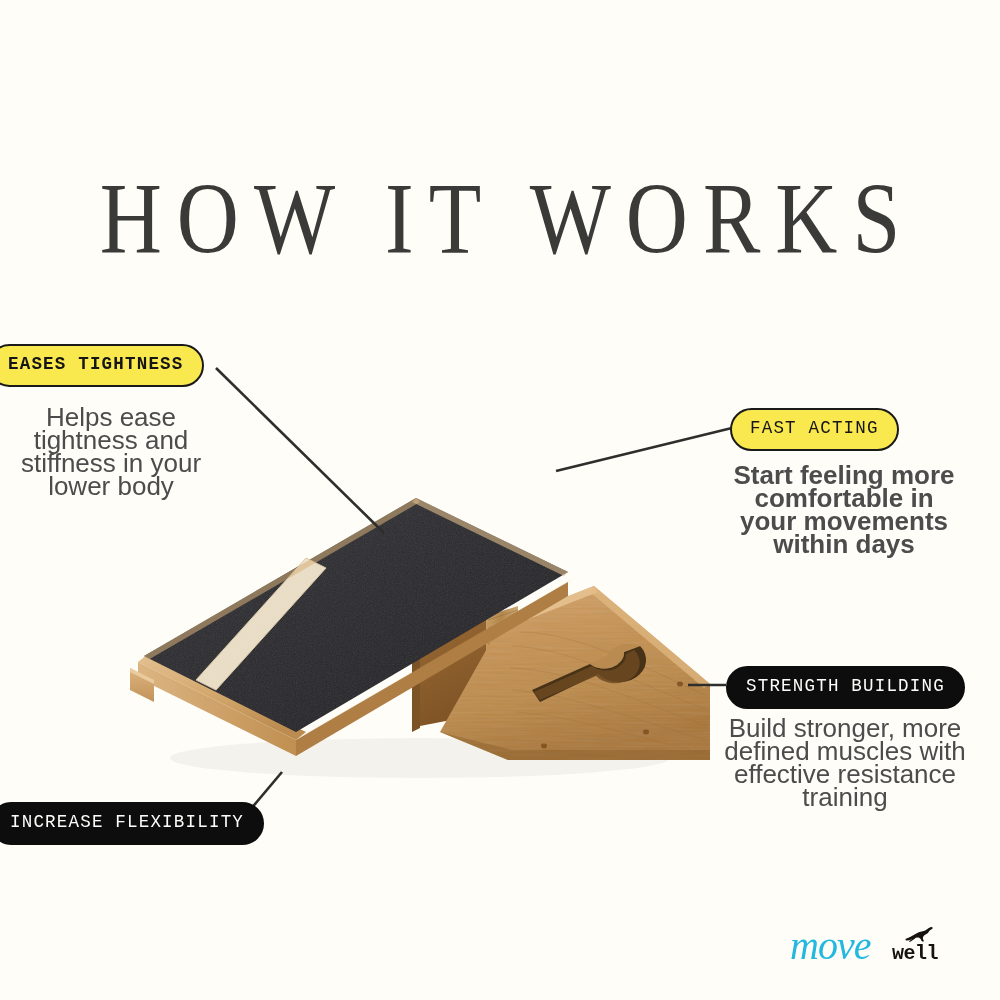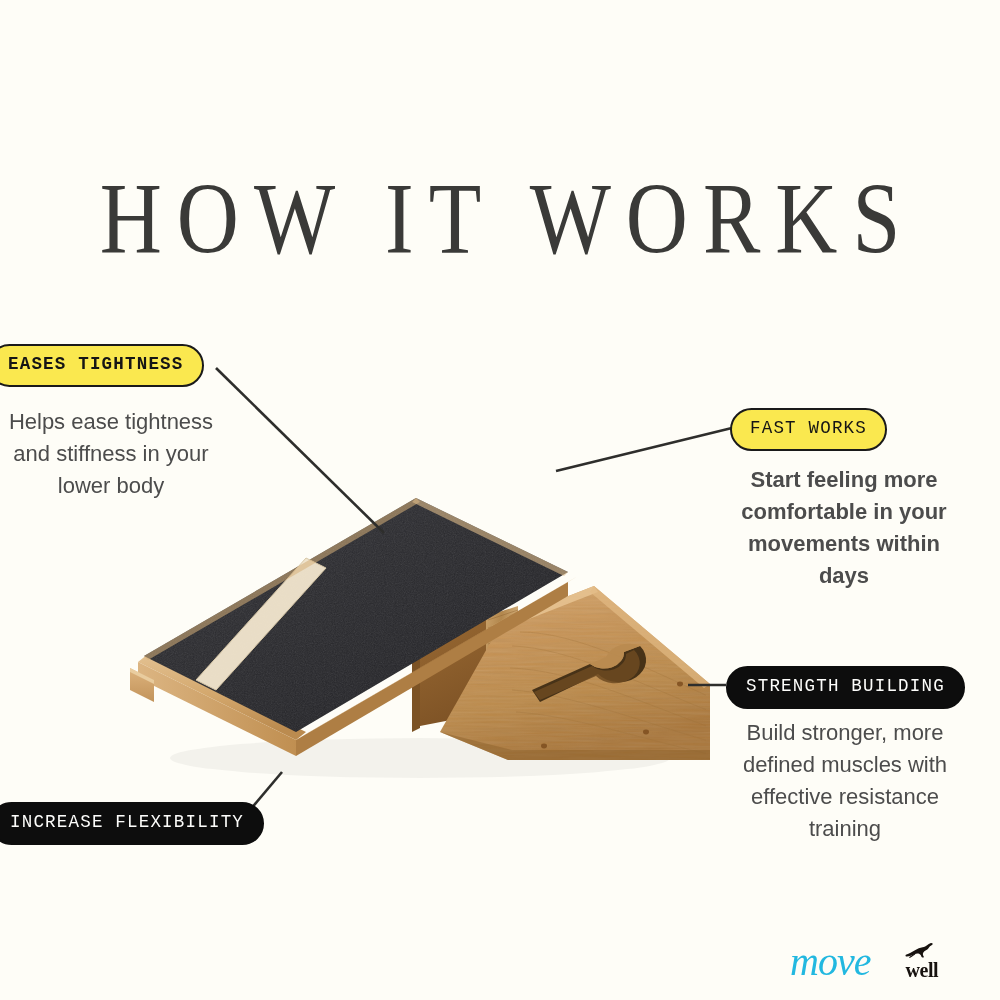--- a/index.html
+++ b/index.html
@@ -73,22 +73,22 @@
     white-space: nowrap;
     line-height: 1;
     padding: 10px 18px 11px 18px;
   }
   .badge.yellow  { background: #fae84f; color: #151515; }
   .badge.dark    { background: #0d0d0d; color: #fdfdfb; border-color: #0d0d0d; text-align: center; }
   .badge.bold    { font-weight: 700; }
 
   .desc {
     font-family: "Liberation Sans", sans-serif;
-    font-size: 22px;
-    line-height: 32px;
+    font-size: 26px;
+    line-height: 23px;
     color: #4c4c4c;
     text-align: center;
   }
   .desc.dark-text { color: #1d1d1d; }
 
   
   #callout-eases        { left: -12px;  top: 344px; width: 245px; }
   #callout-eases .desc  { margin-top: 19px; width: 222px; margin-left: 12px; }
 
   #callout-fast         { left: 730px;  top: 408px; width: 250px; }
@@ -97,39 +97,39 @@
   #callout-strength     { left: 726px;  top: 666px; width: 262px; }
   #callout-strength .desc { margin-top: 8px; width: 254px; margin-left: -8px; }
 
   #callout-flex         { left: -10px;  top: 802px; width: 260px; }
   #callout-flex .desc   { margin-top: 21px; width: 228px; margin-left: 14px; }
 
   
   #logo {
     position: absolute;
     right: 16px;
-    bottom: 14px;
+    bottom: 30px;
     height: 52px;
     width: 150px;
   }
   .logo-move {
     position: absolute;
     left: 0; bottom: 4px;
     font-family: "Liberation Serif", "DejaVu Serif", serif;
     font-style: italic;
     font-size: 40px;
     font-weight: 400;
     color: #22b8e0;
     letter-spacing: -1px;
     line-height: 1;
   }
   .logo-well {
     position: absolute;
     right: 2px; bottom: 6px;
-    font-family: Liberation Serif, serif;
+    font-family: Liberation Mono, monospace;
     font-weight: 700;
     font-size: 20px;
     color: #17120f;
     letter-spacing: -0.5px;
     line-height: 1;
   }
   .logo-roo {
     position: absolute;
     right: 6px;
     bottom: 25px;
@@ -288,21 +288,21 @@
     <line x1="726" y1="685" x2="688" y2="685" stroke="#2e2e2c" stroke-width="2.6"></line>
     <line x1="250" y1="810" x2="282" y2="772" stroke="#2e2e2c" stroke-width="2.6"></line>
   </svg>
 
   <div class="callout" id="callout-eases">
     <div class="badge yellow bold">EASES TIGHTNESS</div>
     <div class="desc">Helps ease tightness and stiffness in your lower body</div>
   </div>
 
   <div class="callout" id="callout-fast">
-    <div class="badge yellow">FAST WORKS</div>
+    <div class="badge yellow">FAST ACTING</div>
     <div class="desc">Start feeling more comfortable in your movements within days</div>
   </div>
 
   <div class="callout" id="callout-strength">
     <div class="badge dark">STRENGTH BUILDING</div>
     <div class="desc">Build stronger, more defined muscles with effective resistance training</div>
   </div>
 
   <div class="callout" id="callout-flex">
     <div class="badge dark">INCREASE FLEXIBILITY</div>

